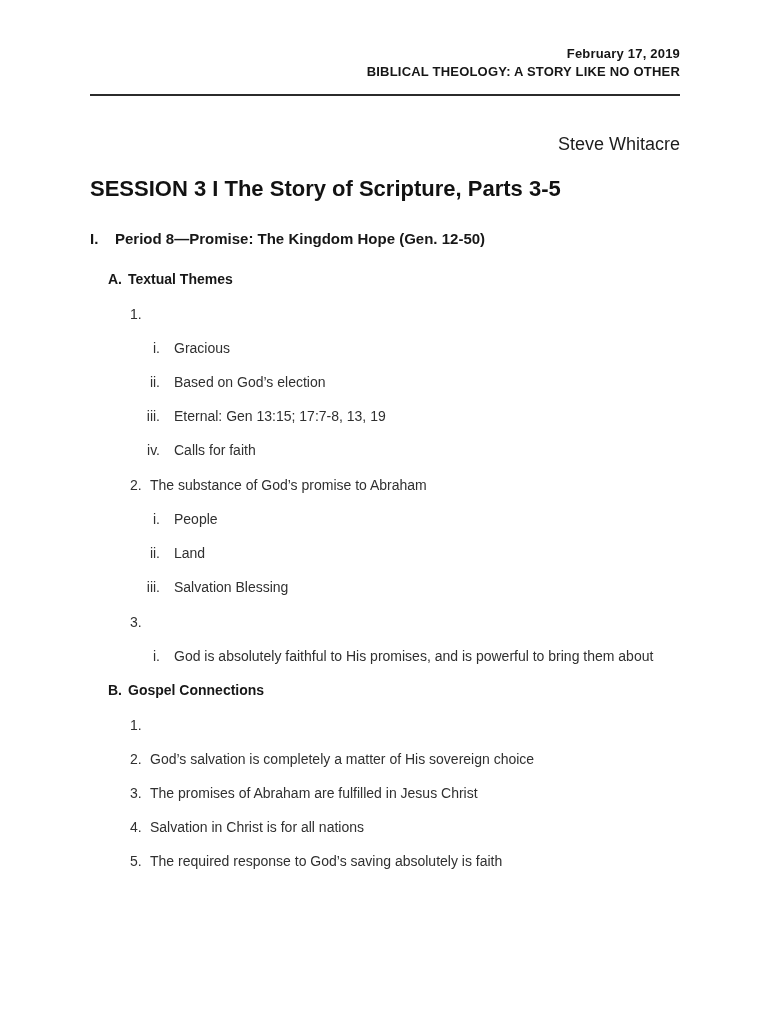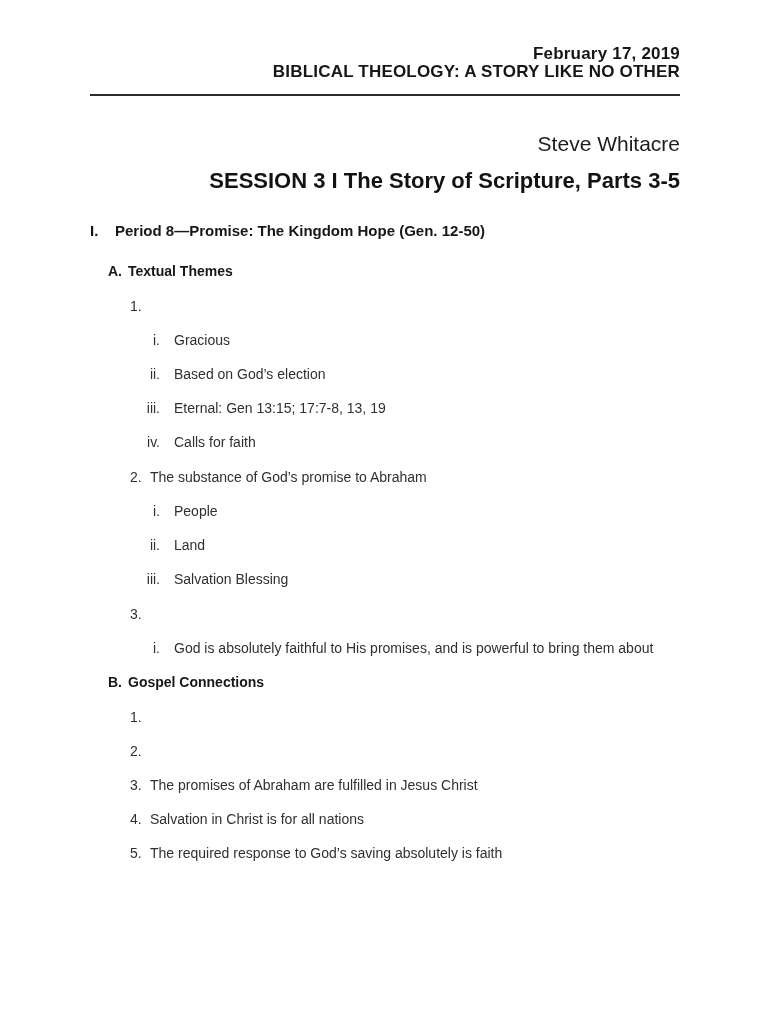--- a/index.html
+++ b/index.html
@@ -9,43 +9,43 @@
     height: 1024px;
     background: #ffffff;
     box-sizing: border-box;
     padding: 45px 88px 40px 90px;
     font-family: "Liberation Sans", sans-serif;
     color: #222;
     overflow: hidden;
   }
   .doc-header {
     text-align: right;
-    font-size: 17px;
+    font-size: 13px;
     font-weight: bold;
     line-height: 18px;
     color: #161616;
     letter-spacing: 0.2px;
   }
   .rule {
     border-bottom: 2px solid #2b2b2b;
     margin-top: 13px;
   }
   .byline {
     text-align: right;
-    font-size: 21px;
+    font-size: 18px;
     line-height: 24px;
     margin-top: 36px;
     color: #1d1d1d;
   }
   .session-title {
-    text-align: right;
+    text-align: left;
     font-size: 22px;
     line-height: 26px;
     font-weight: bold;
-    margin-top: 12px;
+    margin-top: 20px;
     color: #121212;
   }
   .sec-heading {
     display: flex;
     margin-top: 28px;
     font-size: 15px;
     line-height: 18px;
     font-weight: bold;
     color: #171717;
   }
@@ -150,20 +150,21 @@
   <div class="sub-heading gap-b">
     <span class="num">B.</span>
     <span class="txt">Gospel Connections</span>
   </div>
 
   <div class="row l1">
     <span class="num">1.</span>
   </div>
   <div class="row l1">
     <span class="num">2.</span>
+    <span class="txt">God’s salvation is completely a matter of His sovereign choice</span>
   </div>
   <div class="row l1">
     <span class="num">3.</span>
     <span class="txt">The promises of Abraham are fulfilled in Jesus Christ</span>
   </div>
   <div class="row l1">
     <span class="num">4.</span>
     <span class="txt">Salvation in Christ is for all nations</span>
   </div>
   <div class="row l1">

